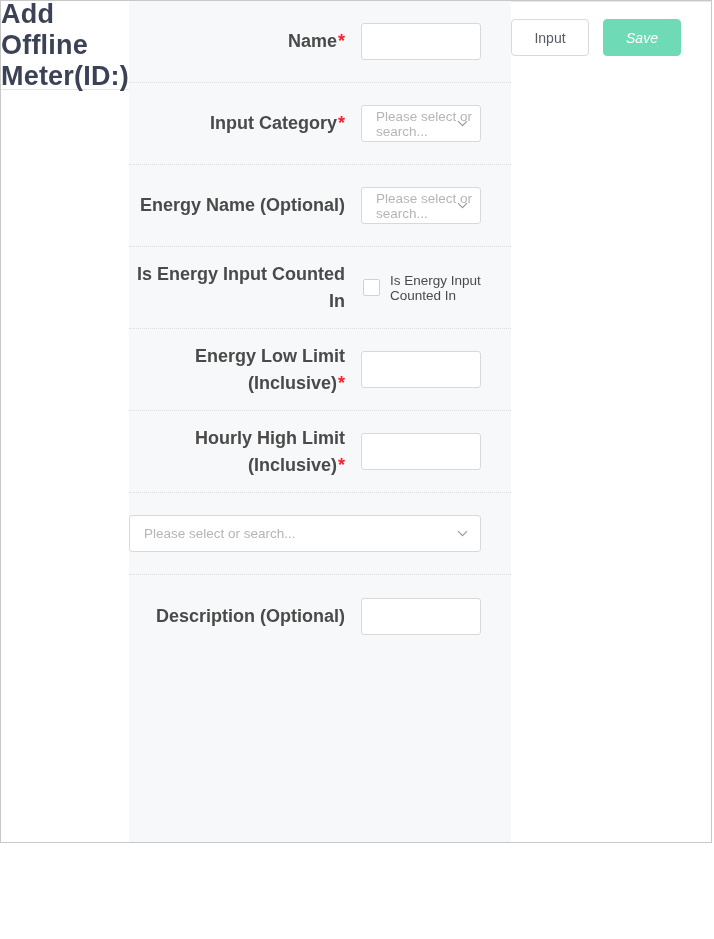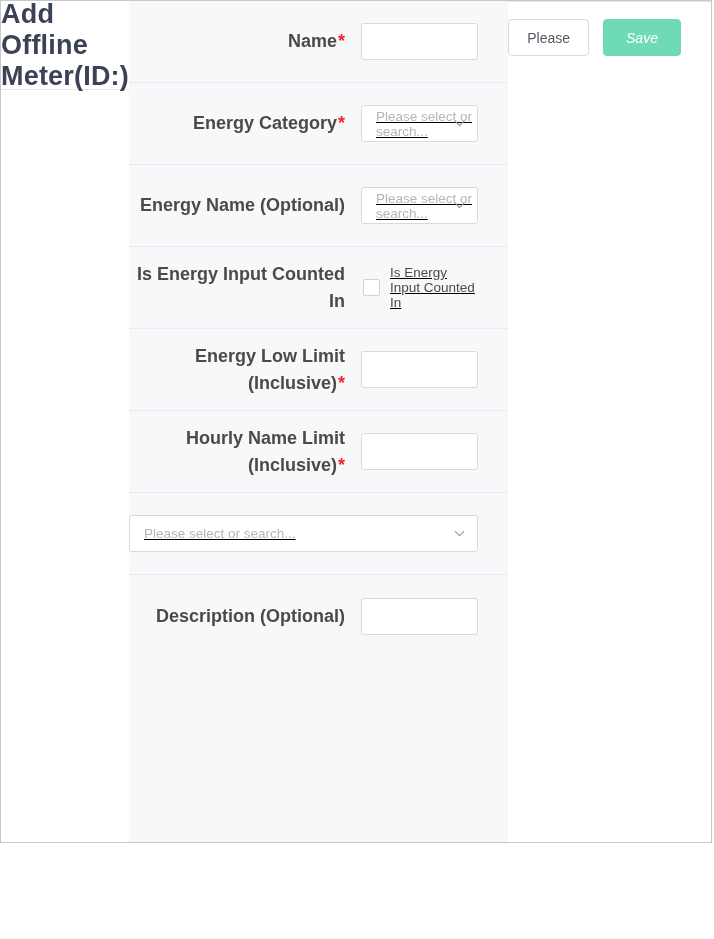--- a/index.html
+++ b/index.html
@@ -77,21 +77,20 @@
   .req {
     color: #f5222d;
     font-weight: bold;
     margin-left: 1px;
   }
 
   .form-control {
     flex: 1 1 auto;
     padding-right: 30px;
     box-sizing: border-box;
-    text-decoration: underline;
   }
 
   .text-input {
     width: 100%;
     height: 37px;
     box-sizing: border-box;
     border: 1px solid #d9d9d9;
     border-radius: 3px;
     background: #ffffff;
     padding: 0 10px;
@@ -202,21 +201,21 @@
   <div class="dialog-body">
 
     <div class="form-row">
       <div class="form-label"><span>Name</span><span class="req">*</span></div>
       <div class="form-control">
         <input class="text-input" type="text" value="" style="">
       </div>
     </div>
 
     <div class="form-row">
-      <div class="form-label"><span>Energy Category</span><span class="req">*</span></div>
+      <div class="form-label"><span>Input Category</span><span class="req">*</span></div>
       <div class="form-control">
         <div class="select-box">
           <span class="select-value">Please select or search...</span>
           <span class="select-arrow">
             <svg width="11" height="7" viewBox="0 0 11 7">
                 <path d="M1 1.2 L5.5 5.7 L10 1.2" fill="none" stroke="#9a9a9a" stroke-width="1.2"></path>
               </svg>
           </span>
         </div>
       </div>
@@ -247,21 +246,21 @@
     </div>
 
     <div class="form-row">
       <div class="form-label"><span>Energy Low Limit (Inclusive)</span><span class="req">*</span></div>
       <div class="form-control">
         <input class="text-input" type="text" value="" style="">
       </div>
     </div>
 
     <div class="form-row">
-      <div class="form-label"><span>Hourly Name Limit (Inclusive)</span><span class="req">*</span></div>
+      <div class="form-label"><span>Hourly High Limit (Inclusive)</span><span class="req">*</span></div>
       <div class="form-control">
         <input class="text-input" type="text" value="" style="">
       </div>
     </div>
 
     <div class="form-row">
       <div class="form-control">
         <div class="select-box">
           <span class="select-value">Please select or search...</span>
           <span class="select-arrow">
@@ -276,17 +275,17 @@
     <div class="form-row">
       <div class="form-label">Description (Optional)</div>
       <div class="form-control">
         <input class="text-input" type="text" value="" style="">
       </div>
     </div>
 
   </div>
 
   <div class="dialog-footer">
-    <button class="btn btn-cancel">Please</button>
+    <button class="btn btn-cancel">Input</button>
     <button class="btn btn-save">Save</button>
   </div>
 
 </div>
 
 </body></html>

